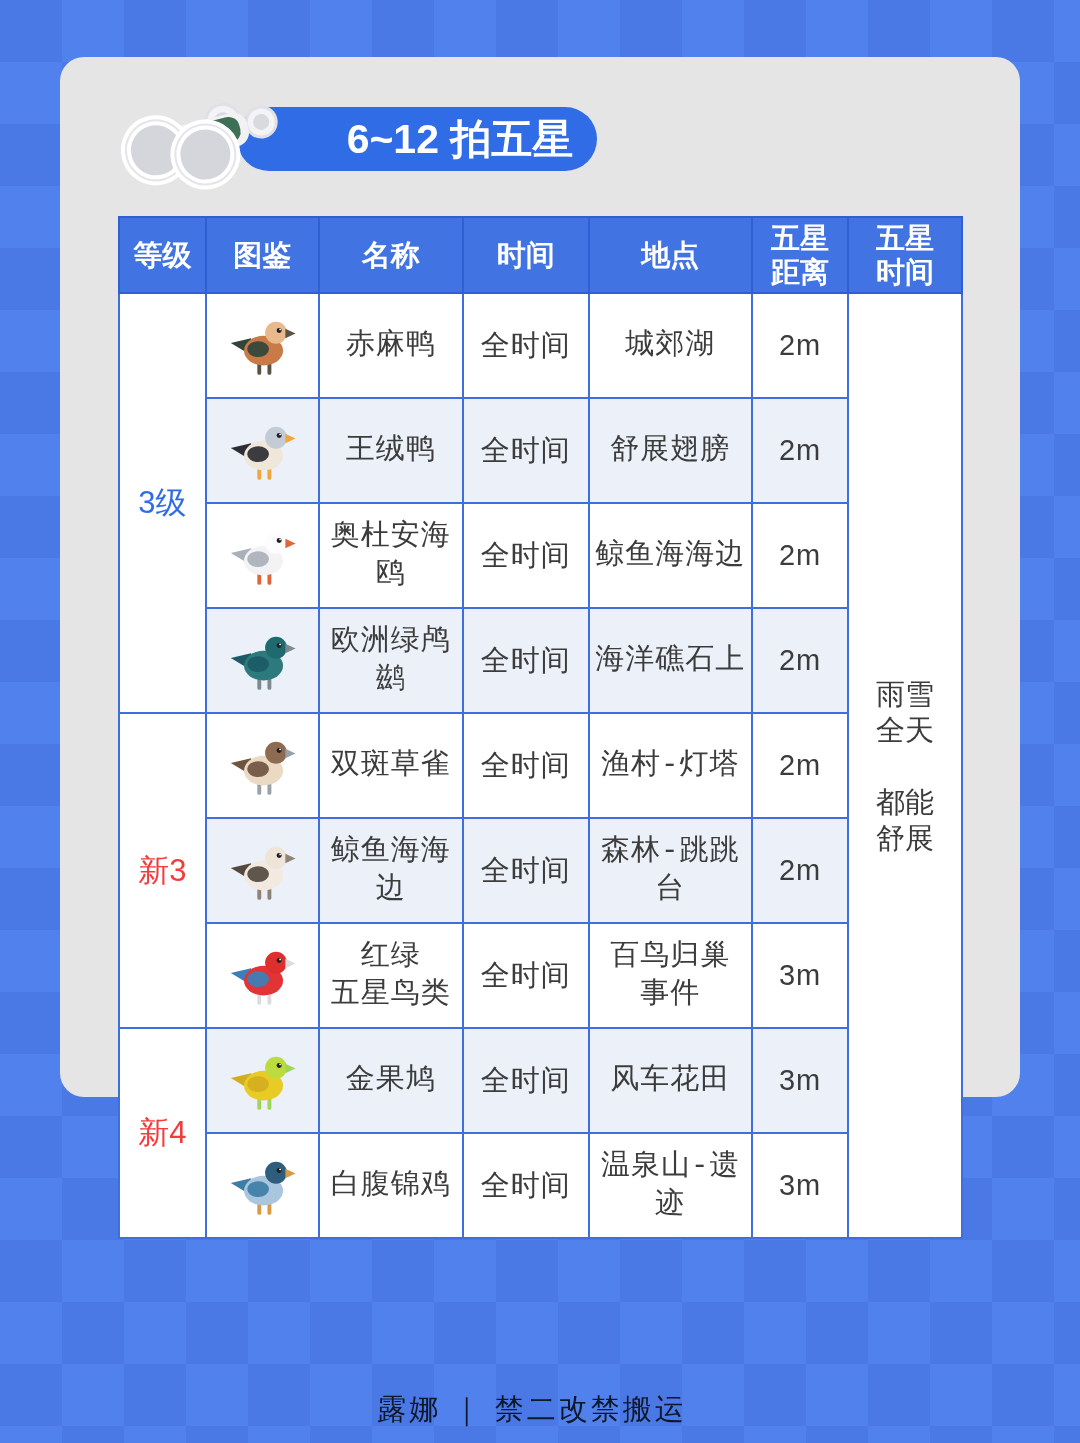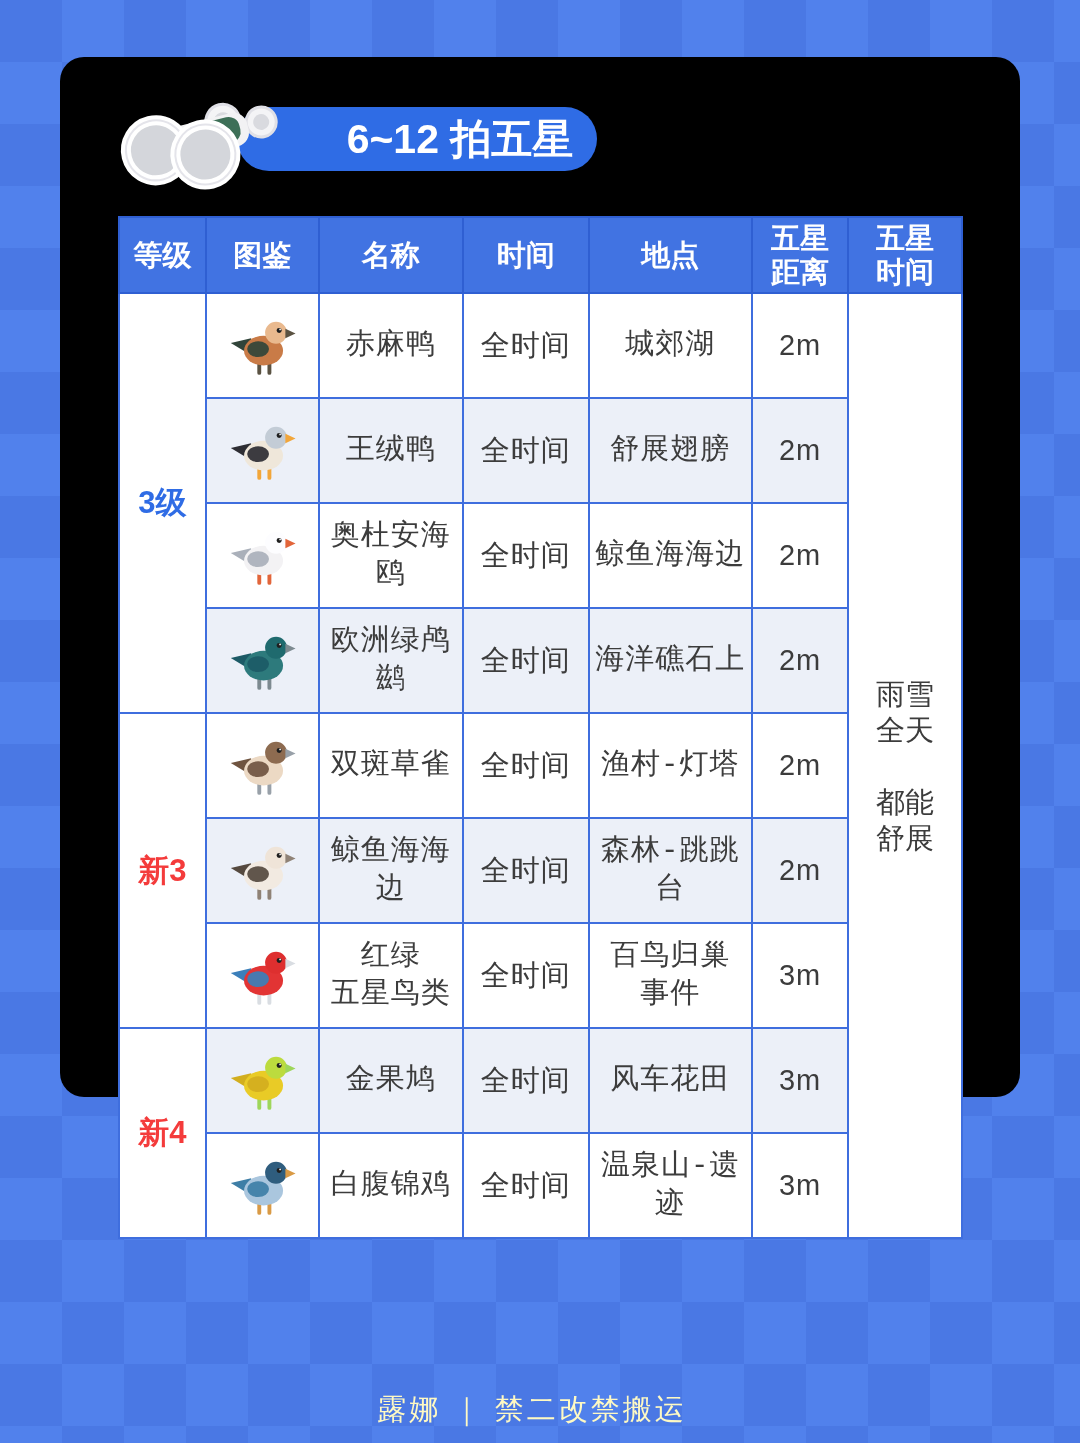--- a/index.html
+++ b/index.html
@@ -12,21 +12,21 @@
       linear-gradient(45deg, #5181ec 25%, transparent 25%, transparent 75%, #5181ec 75%),
       linear-gradient(45deg, #5181ec 25%, transparent 25%, transparent 75%, #5181ec 75%);
     background-size: 124px 124px;
     background-position: 0 0, 62px 62px;
     overflow: hidden;
   }
   .card {
     position: absolute;
     left: 60px; top: 57px;
     width: 960px; height: 1040px;
-    background: #000000;
+    background: #e5e5e5;
     border-radius: 24px;
   }
   
   .title-row { position: relative; margin: 40px 0 0 47px; height: 95px; }
   .title-pill {
     position: absolute; left: 130px; top: 10px;
     width: 360px; height: 64px;
     background: #2f6ce5;
     border-radius: 32px;
     color: #ffffff;
@@ -56,39 +56,39 @@
     background: #4173e2;
     color: #ffffff;
     font-size: 29px; font-weight: bold;
     height: 76px;
     white-space: pre-line;
     line-height: 34px;
     border-color: #2f5fd2;
   }
   .bird-table td { height: 105px; font-size: 29px; color: #3c3c3c; background: #ffffff; }
   .bird-table tbody tr:nth-child(even) td { background: #ecf0f8; }
-  .bird-table td.merged { background: #ffffff !important; font-weight: bold; }
+  .bird-table td.merged { background: #ffffff !important; font-weight: normal; }
   td.level { font-size: 31px; }
   td.level.lv-blue { color: #2f6ce5; }
   td.level.lv-red  { color: #f43b3b; }
   td.name-cell, td.place-cell { white-space: pre-line; line-height: 38px; letter-spacing: 1px; font-family: Liberation Mono, monospace; }
   td.time-cell, td.dist-cell { letter-spacing: 1px; }
   td.star-note {
     white-space: pre-line;
     font-weight: 500 !important;
     line-height: 36px;
     color: #3c3c3c;
     margin-top: 33px;
   }
   .bird { width: 78px; height: 78px; display: inline-block; vertical-align: middle; }
   
   .footer {
     position: absolute; left: 0; right: 16px; top: 1390px;
     text-align: center;
-    color: #fef9c3;
+    color: #0f172a;
     font-size: 29px;
     letter-spacing: 3px;
   }
 </style>
 </head>
 <body>
 
 <div class="page">
 
   <div class="card">

